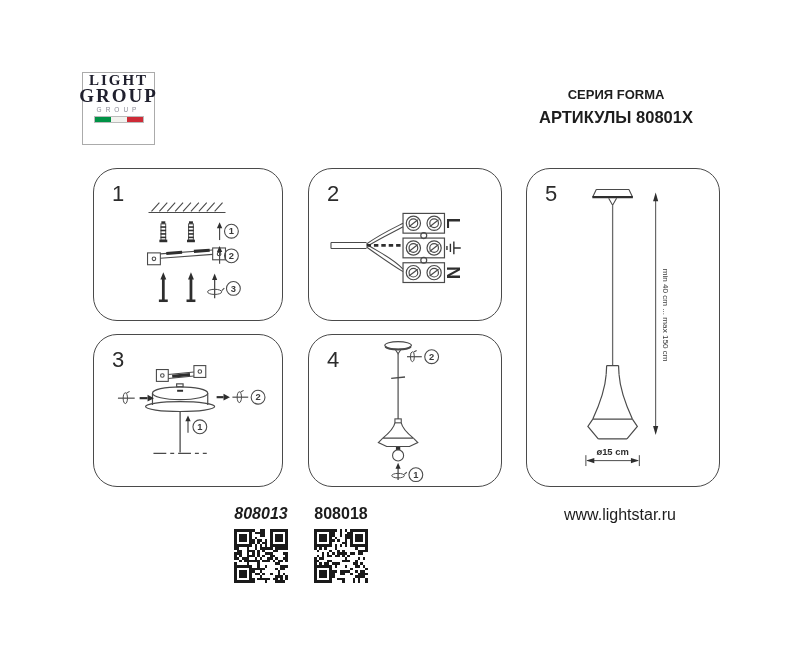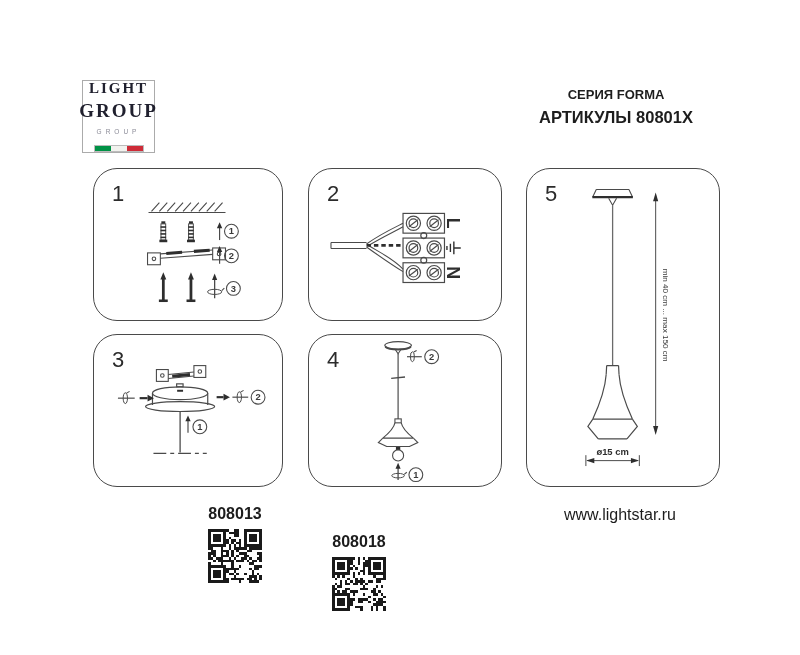--- a/index.html
+++ b/index.html
@@ -1,21 +1,21 @@
 <!DOCTYPE html>
 <html><head>
 <meta charset="utf-8">
 <style>
   html,body{margin:0;padding:0;background:#fff;}
   #page{position:relative;width:800px;height:655px;background:#ffffff;overflow:hidden;
         font-family:"Liberation Sans",sans-serif;color:#1c1c1c;}
 
   
   #logo{position:absolute;left:82px;top:72px;width:73px;height:73px;border:1px solid #ababab;
-        display:flex;flex-direction:column;align-items:center;justify-content:space-between;box-sizing:border-box;margin-top:8px;}
+        display:flex;flex-direction:column;align-items:center;justify-content:flex-start;box-sizing:border-box;}
   .logo-word1{font-family:"Liberation Serif",serif;font-weight:700;font-size:15px;letter-spacing:2px;color:#20202e;line-height:14px;}
   .logo-word2{font-family:"Liberation Serif",serif;font-weight:700;font-size:19px;letter-spacing:2px;color:#20202e;line-height:17px;}
   .logo-word3{font-size:6.5px;letter-spacing:4px;color:#8b8b97;margin-top:2px;}
   .logo-flag{width:48px;height:4.5px;margin-top:3px;border:0.5px solid #bbb;display:flex;}
   .logo-flag span{flex:1;height:100%;}
 
   .title{position:absolute;left:165px;top:84px;font-weight:700;font-size:17px;line-height:19.5px;letter-spacing:0.2px;color:#1d1d1d;}
   .series-block{position:absolute;left:527px;top:87px;width:178px;text-align:center;}
   .series{font-weight:700;font-size:13px;color:#1d1d1d;}
   .articles{font-weight:700;font-size:16.5px;margin-top:6px;color:#1d1d1d;}
@@ -31,21 +31,21 @@
   .panel svg{position:absolute;left:0;top:0;width:100%;height:100%;}
 
   svg text{font-family:"Liberation Sans",sans-serif;}
   .callout-num{font-size:9.5px;font-weight:700;fill:#3a3a3a;}
   .wire-label{font-size:18px;font-weight:700;fill:#2e2e2e;}
   .dim-label{font-size:8.2px;fill:#3a3a3a;}
   .dim-label-b{font-size:9.5px;font-weight:700;fill:#2e2e2e;}
 
   
   .article-block{position:absolute;top:505px;width:110px;text-align:center;}
-  #ab1{left:180px;} #ab2{left:304px;margin-top:28px;}
+  #ab1{left:206px;font-style:italic;} #ab2{left:286px;}
   .article-code{font-weight:700;font-size:16px;color:#1c1c1c;}
   .qr-box{width:54px;height:54px;margin:6px auto 0;}
   .qr-svg{width:54px;height:54px;fill:#1a1a1a;shape-rendering:crispEdges;}
   .website{position:absolute;left:540px;top:506px;width:160px;text-align:center;font-weight:400;font-size:16px;color:#1c1c1c;}
 </style>
 </head>
 <body>
 
 <div id="page">
 

